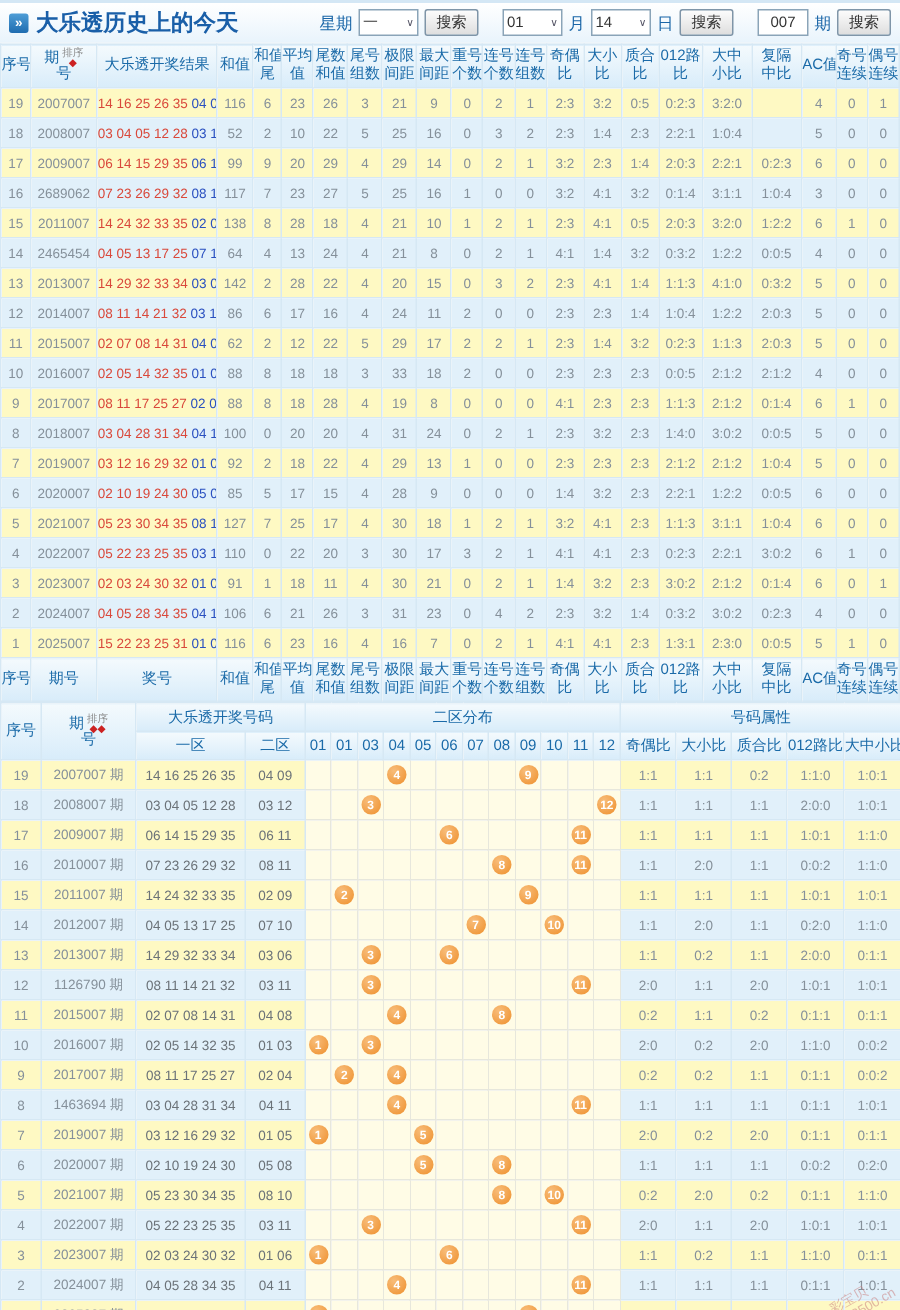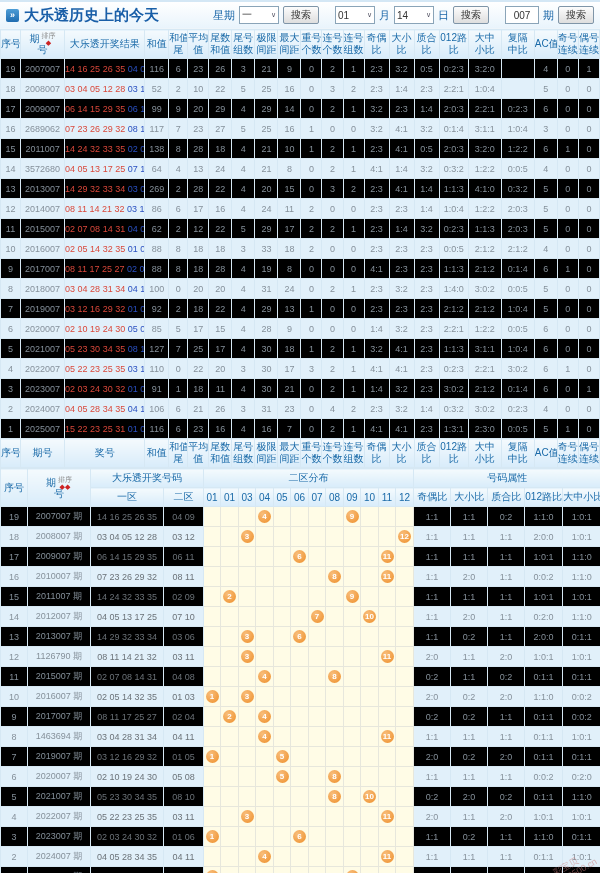--- a/index.html
+++ b/index.html
@@ -25,21 +25,21 @@
   table{border-collapse:collapse;table-layout:fixed;width:600px;}
   td,th{border:1px solid #d6e8f4;overflow:hidden;white-space:nowrap;text-align:center;padding:0;}
   thead th,tfoot th{background:linear-gradient(#f4fafd,#d8ecfa);color:#1a6aa8;font-size:10px;font-weight:normal;
     padding:2px 0;vertical-align:middle;}
   .hl{line-height:12px;height:12px;}
   .hl.single{line-height:24px;height:24px;}
   .sortbox{display:inline-flex;flex-direction:column;margin-left:2px;vertical-align:middle;}
   .sortlbl{font-size:7px;color:#888;line-height:7px;}
   .sortico{font-size:7px;color:#c22;line-height:7px;}
   tbody td{font-size:9px;color:#85909a;height:19px;}
-  tbody tr{background:#000000;}
+  tbody tr{background:#fef9c3;}
   tbody tr.alt{background:#e1f0fa;}
   .front{color:#d9483b;}
   .back{color:#2a50c0;}
   .t2num{color:#6b7278;}
   .dist{background:#fffce6;border-color:#e7e7dc;position:relative;}
   .ball{display:inline-block;width:13px;height:13px;border-radius:50%;
     background:radial-gradient(circle at 35% 30%,#f8bd7a,#ee8f2b);color:#fff;font-size:8px;
     line-height:13px;font-weight:bold;text-align:center;}
   .watermark{position:absolute;right:2px;bottom:14px;transform:rotate(-30deg);
     color:rgba(202,128,128,0.55);font-size:9px;line-height:10px;text-align:center;pointer-events:none;}
@@ -310,21 +310,21 @@
           <td>0:5</td>
           <td>2:0:3</td>
           <td>3:2:0</td>
           <td>1:2:2</td>
           <td>6</td>
           <td>1</td>
           <td>0</td>
         </tr>
         <tr class="alt">
           <td>14</td>
-          <td>3572680</td>
+          <td>2465454</td>
           <td><span class="front">04 05 13 17 25</span><span class="back"> 07 10</span></td>
           <td>64</td>
           <td>4</td>
           <td>13</td>
           <td>24</td>
           <td>4</td>
           <td>21</td>
           <td>8</td>
           <td>0</td>
           <td>2</td>
@@ -336,21 +336,21 @@
           <td>1:2:2</td>
           <td>0:0:5</td>
           <td>4</td>
           <td>0</td>
           <td>0</td>
         </tr>
         <tr>
           <td>13</td>
           <td>2013007</td>
           <td><span class="front">14 29 32 33 34</span><span class="back"> 03 06</span></td>
-          <td>269</td>
+          <td>142</td>
           <td>2</td>
           <td>28</td>
           <td>22</td>
           <td>4</td>
           <td>20</td>
           <td>15</td>
           <td>0</td>
           <td>3</td>
           <td>2</td>
           <td>2:3</td>

